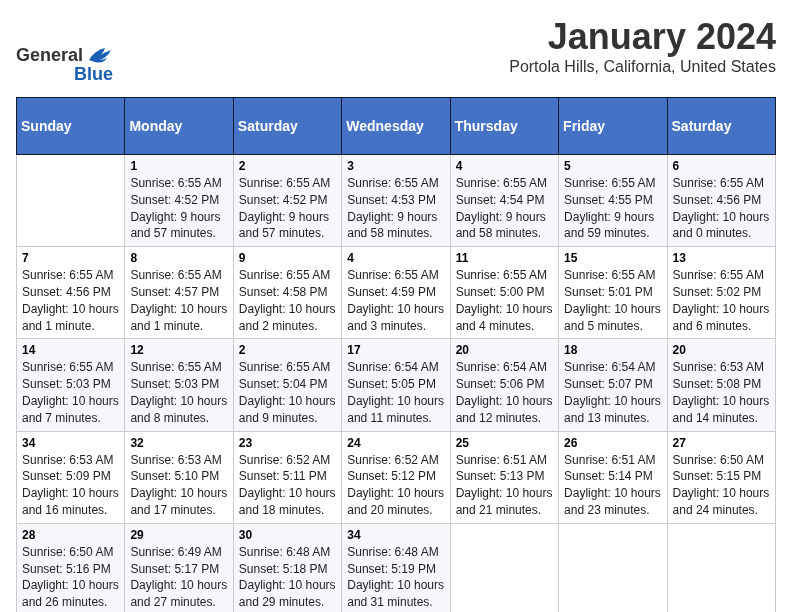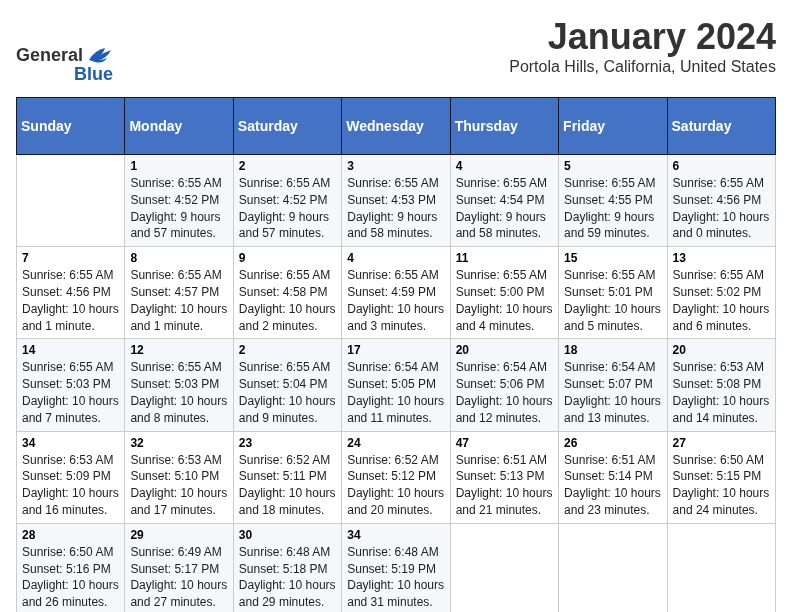--- a/index.html
+++ b/index.html
@@ -227,21 +227,21 @@
         </td>
         <td>
           <span class="day-number">23</span>
           <div class="day-info">Sunrise: 6:52 AM<br>Sunset: 5:11 PM<br>Daylight: 10 hours<br>and 18 minutes.</div>
         </td>
         <td>
           <span class="day-number">24</span>
           <div class="day-info">Sunrise: 6:52 AM<br>Sunset: 5:12 PM<br>Daylight: 10 hours<br>and 20 minutes.</div>
         </td>
         <td>
-          <span class="day-number">47</span>
+          <span class="day-number">25</span>
           <div class="day-info">Sunrise: 6:51 AM<br>Sunset: 5:13 PM<br>Daylight: 10 hours<br>and 21 minutes.</div>
         </td>
         <td>
           <span class="day-number">26</span>
           <div class="day-info">Sunrise: 6:51 AM<br>Sunset: 5:14 PM<br>Daylight: 10 hours<br>and 23 minutes.</div>
         </td>
         <td>
           <span class="day-number">27</span>
           <div class="day-info">Sunrise: 6:50 AM<br>Sunset: 5:15 PM<br>Daylight: 10 hours<br>and 24 minutes.</div>
         </td>

